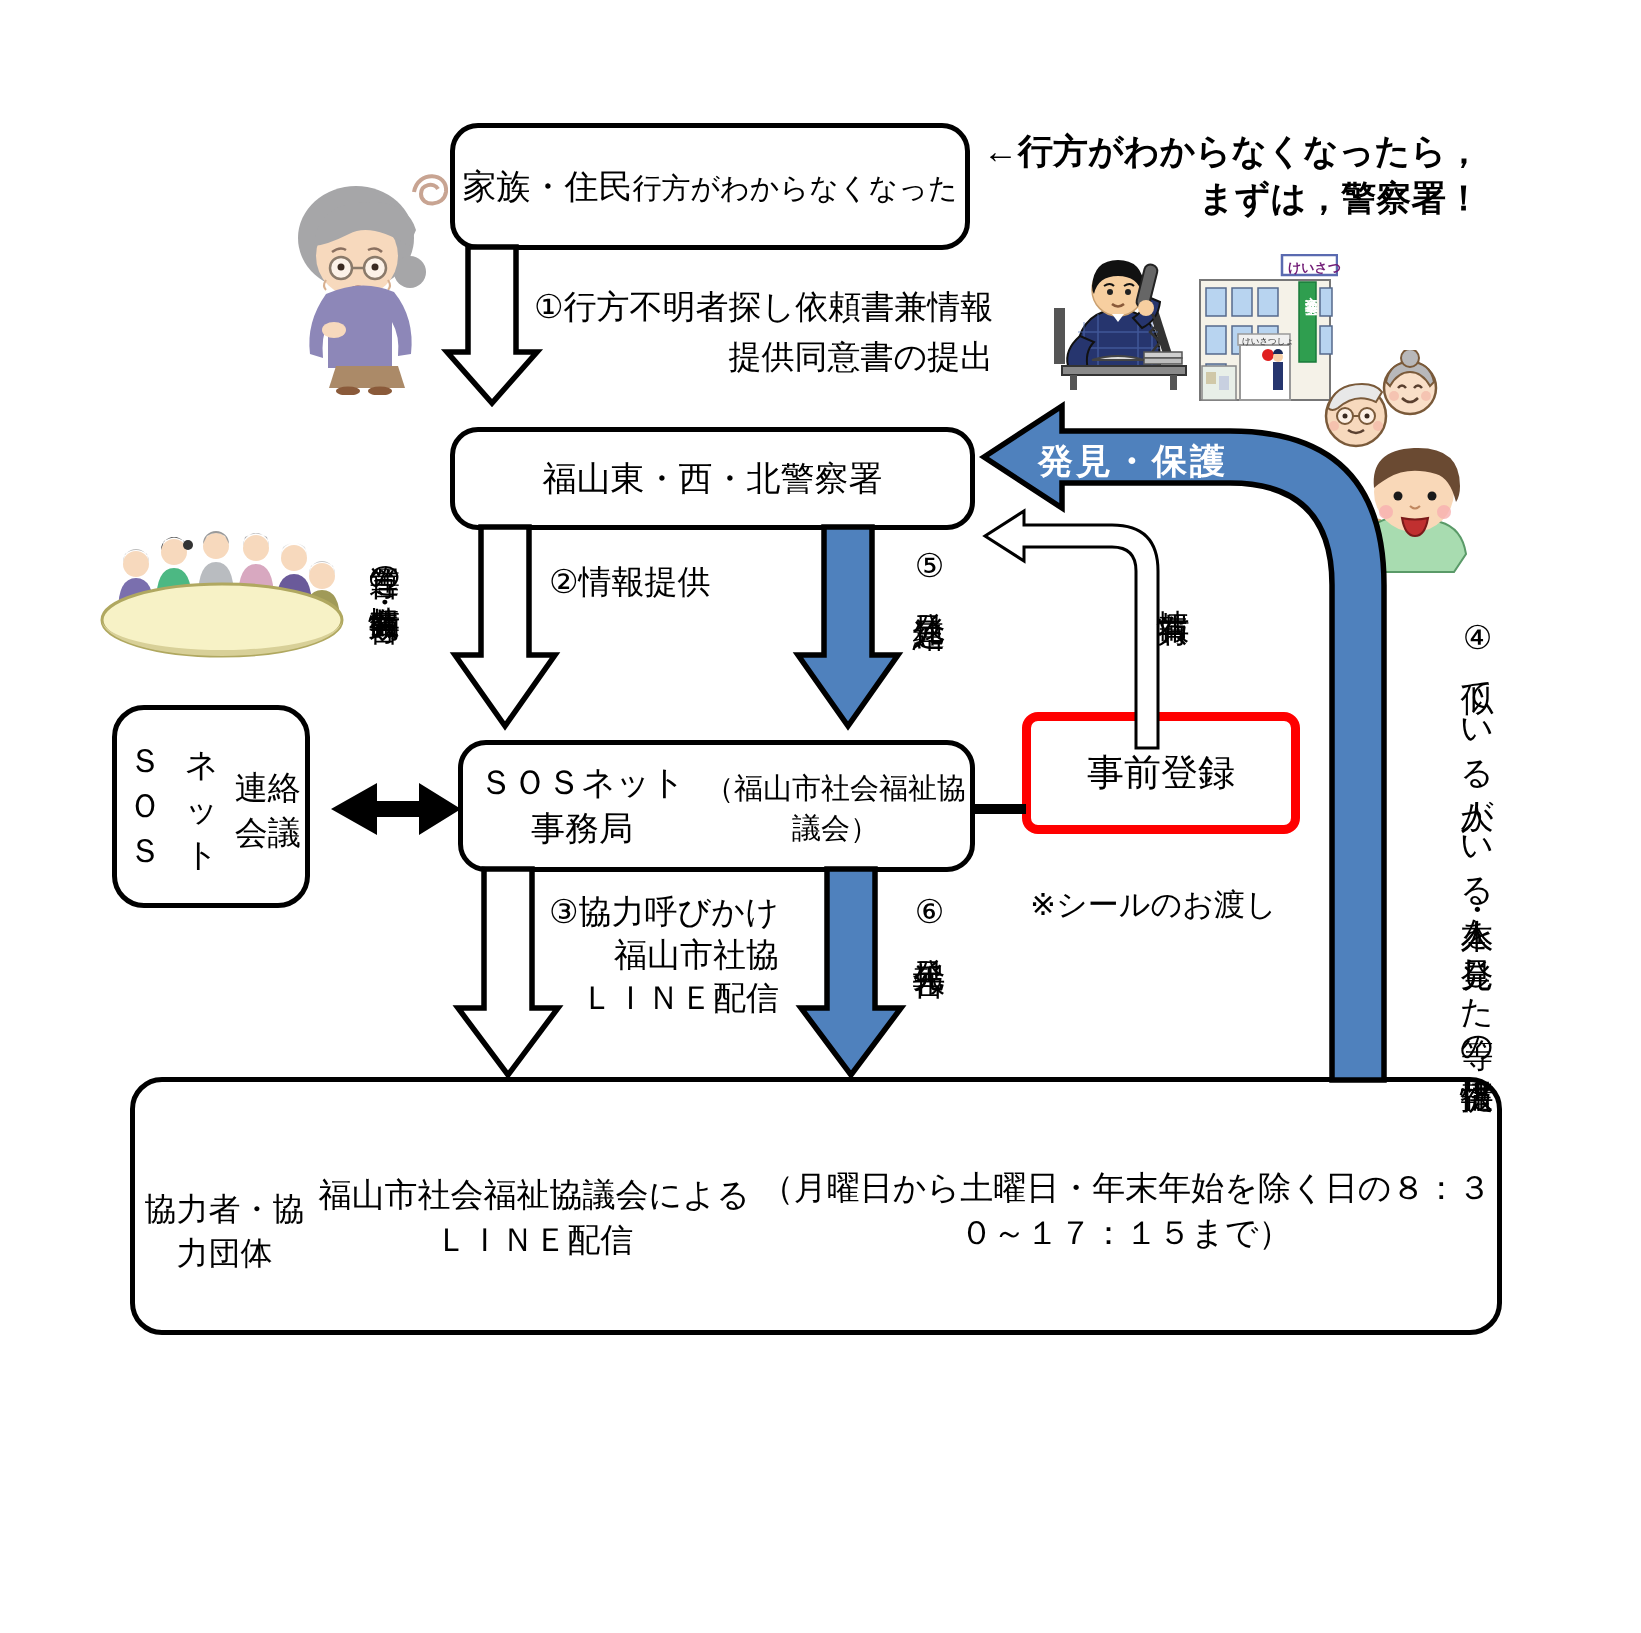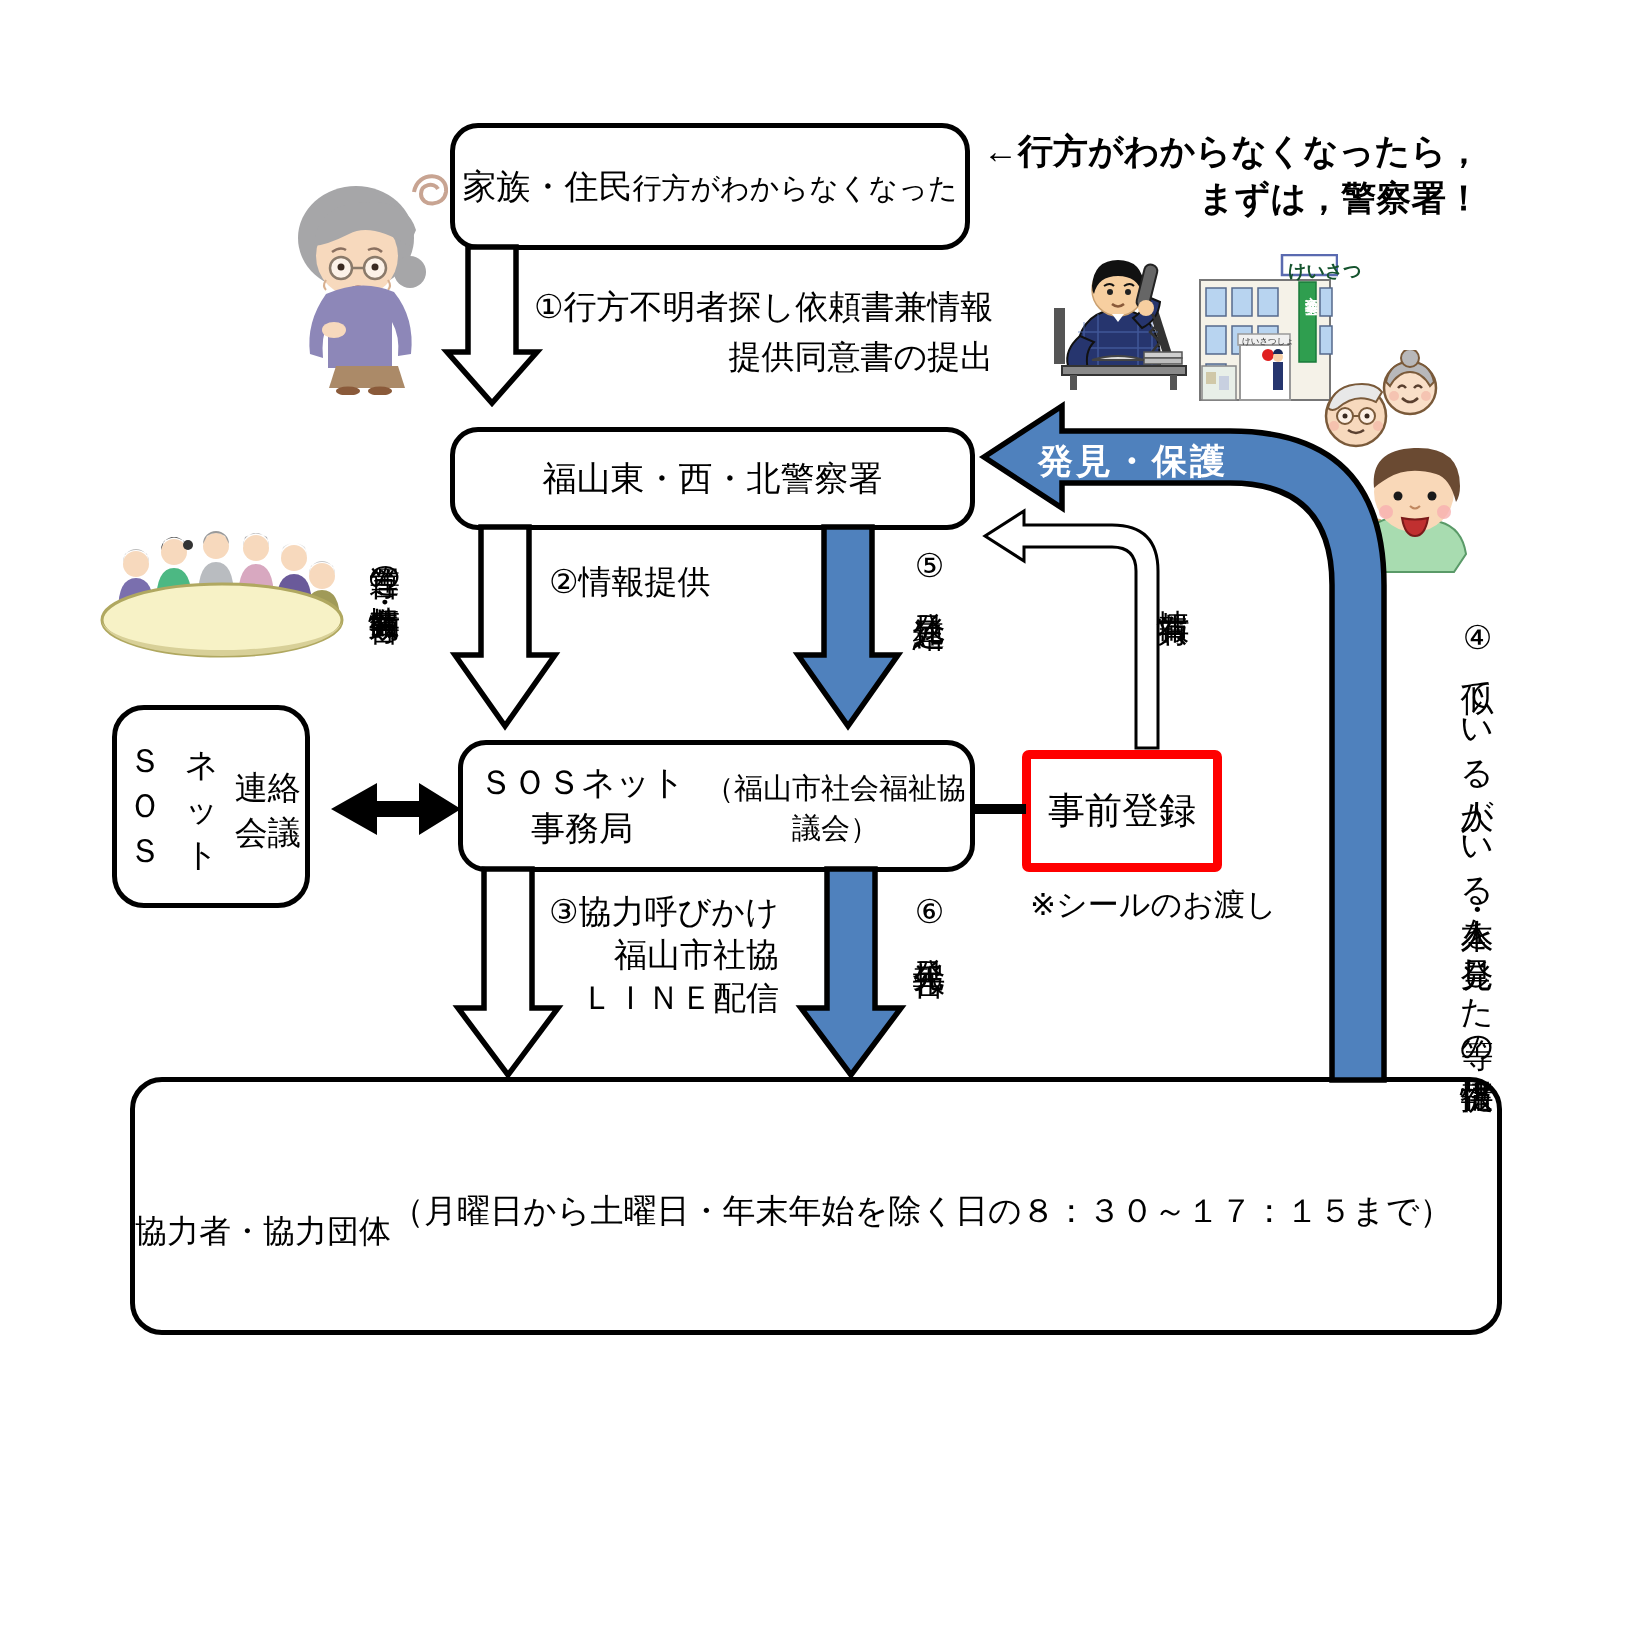--- a/index.html
+++ b/index.html
@@ -122,21 +122,21 @@
     <rect x="40" y="80" width="52" height="11" fill="#f0f0f0" stroke="#999" stroke-width="1.5"></rect>
     <rect x="42" y="91" width="50" height="55" fill="#ffffff" stroke="#999" stroke-width="2"></rect>
     <circle cx="70" cy="101" r="6" fill="#e02020"></circle>
     <circle cx="80" cy="103" r="5" fill="#f7d0a8"></circle>
     <path d="M75 100 a5 5 0 0 1 10 0 z" fill="#1a2a5a"></path>
     <rect x="75" y="108" width="10" height="28" fill="#26356e"></rect>
     <rect x="4" y="112" width="34" height="34" fill="#e8efe8" stroke="#888" stroke-width="1.5"></rect>
     <rect x="8" y="118" width="10" height="12" fill="#d0c8a8"></rect>
       <rect x="21" y="122" width="10" height="14" fill="#c8d0e0"></rect>
   </svg>
-  <div class="signtext" style="left:1288px;top:259px;font-size:18px;font-weight:bold;color:#14532d">けいさつ</div>
+  <div class="signtext" style="left:1288px;top:259px;font-size:13px;font-weight:bold;color:#701a75">けいさつ</div>
   <div class="signtext" style="left:1302px;top:286px;font-size:13px;font-weight:bold;color:#fff;writing-mode:vertical-rl;text-orientation:upright;letter-spacing:2px">交通安全</div>
   <div class="signtext" style="left:1242px;top:336px;font-size:8.5px;color:#333">けいさつしょ</div>
 
   <svg class="clip" style="left:1318px;top:350px" width="128" height="110" viewBox="0 0 128 110">
     <circle cx="92" cy="38" r="26" fill="#f9dfc8" stroke="#7a5a3a" stroke-width="2.5"></circle>
     <path d="M68 32 q4 -20 24 -20 q20 0 24 20 l-4 4 q-8 -14 -20 -14 q-12 0 -20 14 z" fill="#b8b8ba" stroke="#7a5a3a" stroke-width="2"></path>
     <circle cx="92" cy="8" r="9" fill="#b8b8ba" stroke="#7a5a3a" stroke-width="2"></circle>
     <path d="M80 38 q4 -5 8 0 M96 38 q4 -5 8 0" fill="none" stroke="#5a4030" stroke-width="2.5"></path>
     <path d="M84 48 q8 8 16 0" fill="none" stroke="#5a4030" stroke-width="2.5"></path>
     <circle cx="76" cy="46" r="5" fill="#f4b8a8" opacity="0.7"></circle>
@@ -201,27 +201,28 @@
   <div class="box" style="left:450px;top:427px;width:525px;height:103px">
     <div class="t34">福山東・西・北警察署</div>
   </div>
 
   <div class="box" style="left:112px;top:705px;width:198px;height:203px;border-radius:32px">
     <div class="t33">ＳＯＳ</div>
     <div class="t33" style="margin-top:8px">ネット</div>
     <div class="t33" style="margin-top:8px">連絡会議</div>
   </div>
 
-  <div class="box" style="left:1022px;top:750px;width:200px;height:122px;border:9px solid #ff0000;border-radius:7px">
+  <div class="box" style="left:1022px;top:712px;width:278px;height:122px;border:9px solid #ff0000;border-radius:16px">
     <div style="font-size:37px">事前登録</div>
   </div>
   <div class="lbl" style="left:1030px;top:884px;font-size:31px">※シールのお渡し</div>
 
   <div class="box" style="left:130px;top:1077px;width:1372px;height:258px;border-radius:32px;justify-content:flex-start">
     <div style="font-size:32px;margin-top:52px">協力者・協力団体</div>
+    <div class="t33" style="margin-top:24px">福山市社会福祉協議会によるＬＩＮＥ配信</div>
     <div class="t33" style="margin-top:10px">（月曜日から土曜日・年末年始を除く日の８：３０～１７：１５まで）</div>
   </div>
 
   <div class="lbl" style="left:983px;top:128px;font-size:35px;font-weight:600;line-height:1.34">
     <div>←行方がわからなくなったら，</div>
     <div style="padding-left:28px">まずは，警察署！</div>
   </div>
 
   <div class="lbl t33" style="left:534px;top:282px;line-height:1.5">
     <div>①行方不明者探し依頼書兼情報</div>

